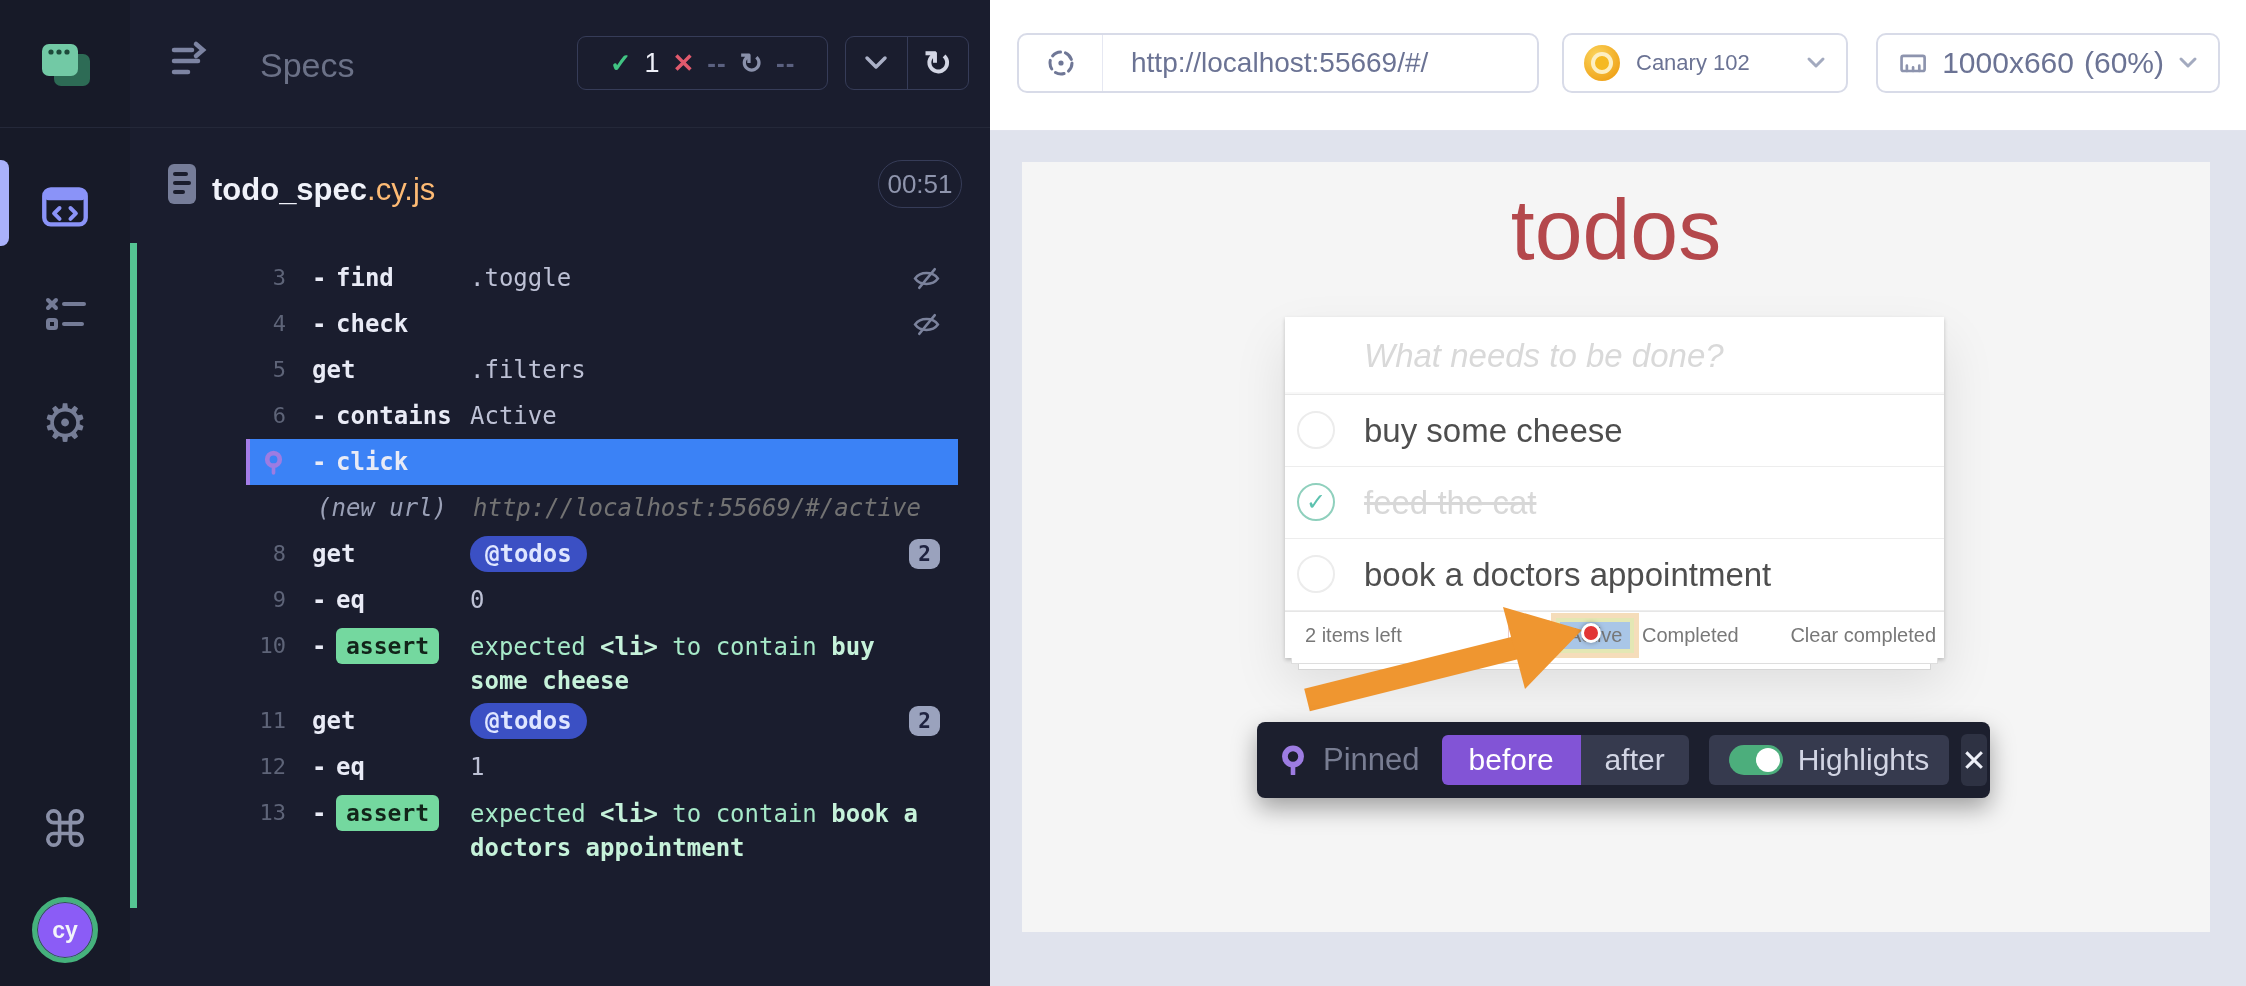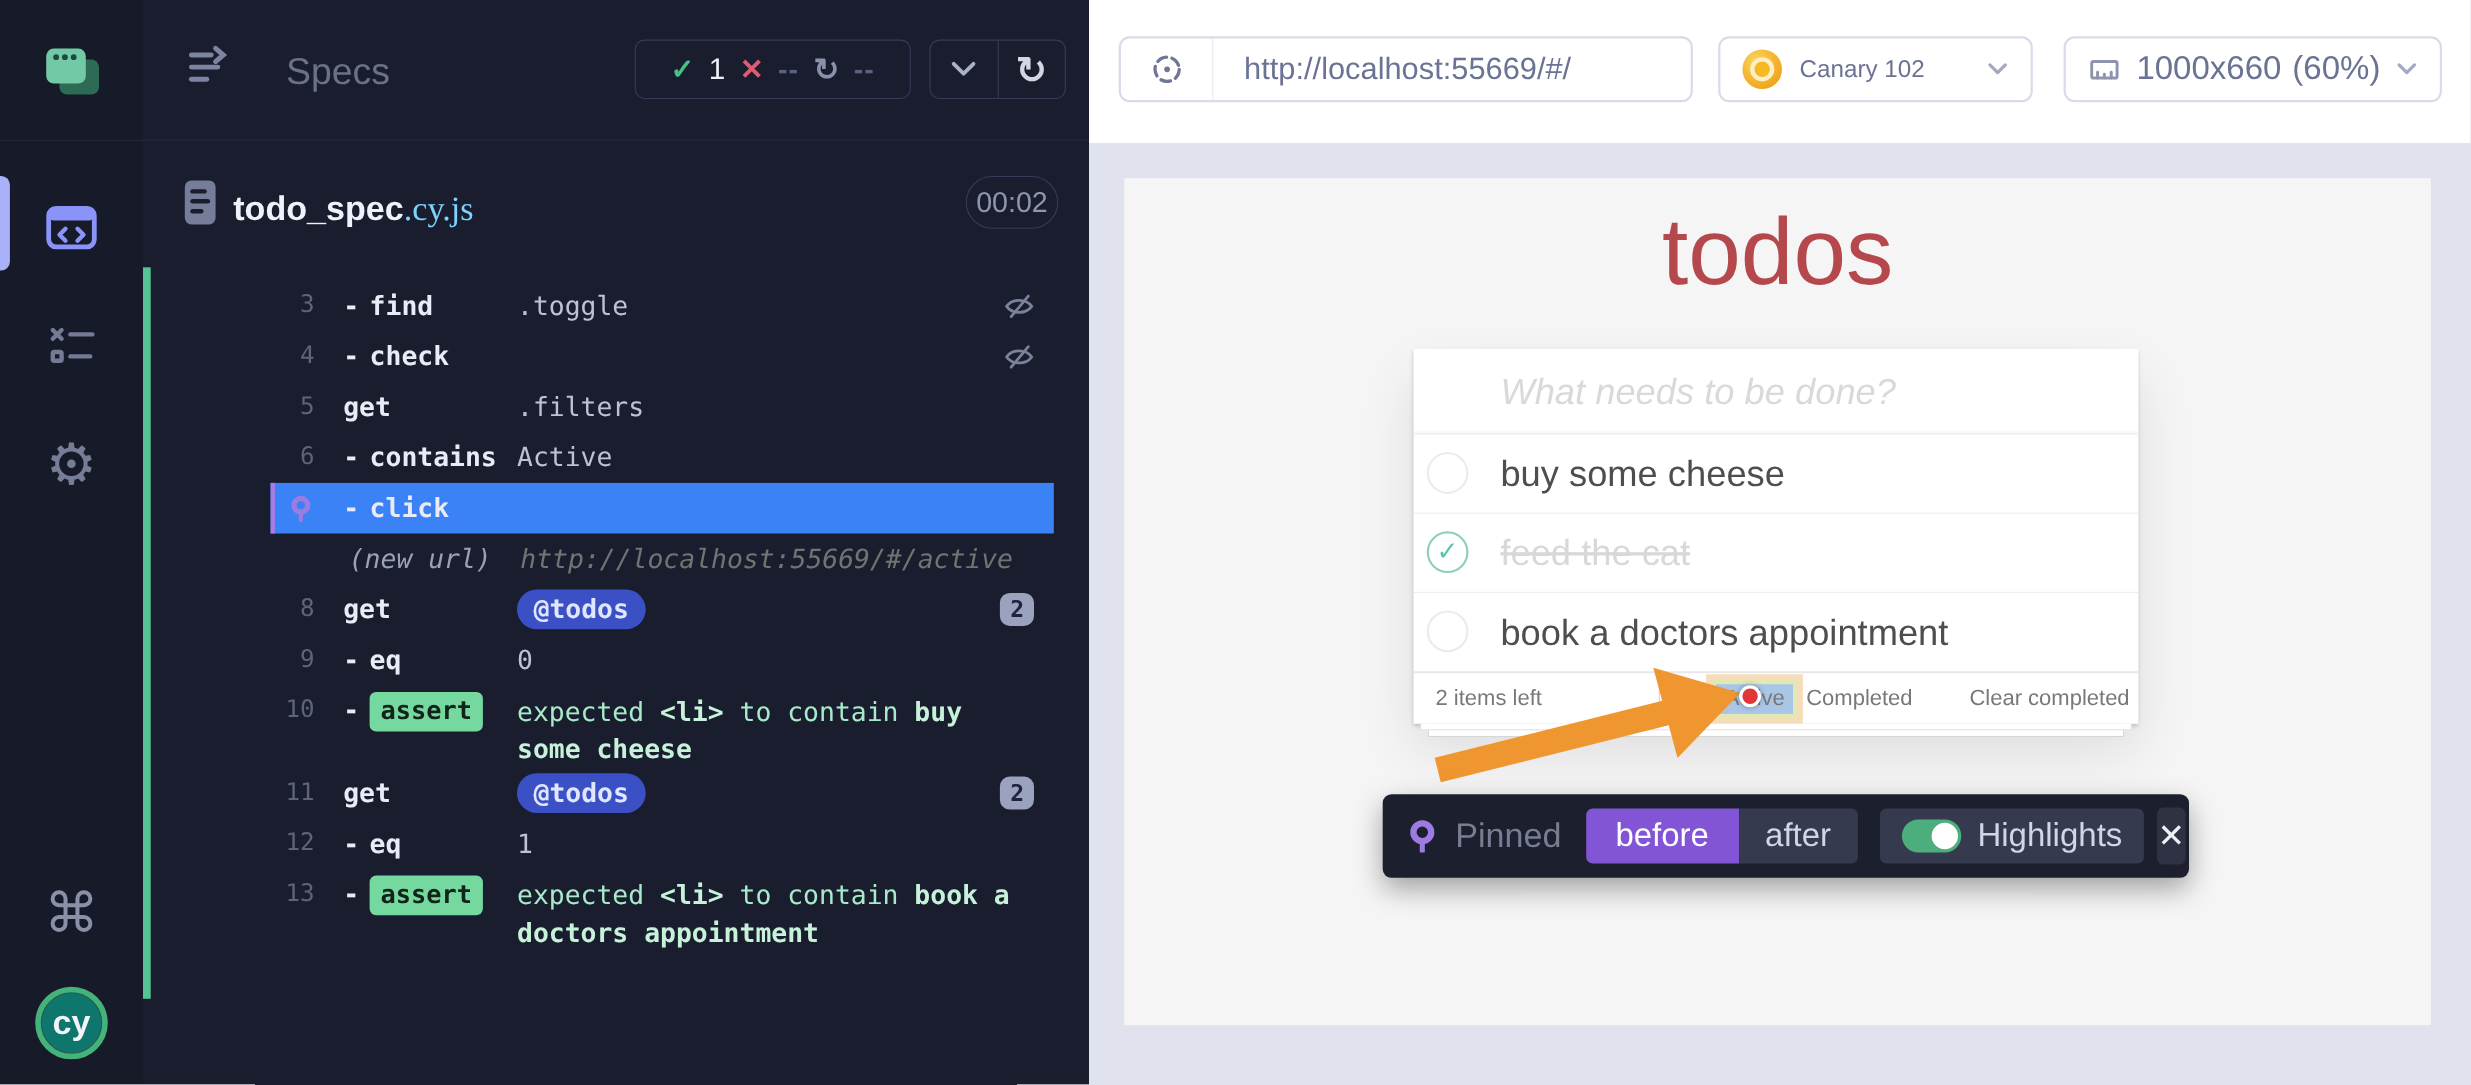--- a/index.html
+++ b/index.html
@@ -12,40 +12,40 @@
   .sidebar .hdiv { position:absolute; left:0; top:127px; width:130px; height:1px; background:#242839; }
   .sb-item { position:absolute; left:0; width:130px; display:flex; justify-content:center; align-items:center; }
   .sb-logo { top:36px; height:60px; }
   .sb-specs { top:182px; height:52px; color:#8a93f8; }
   .sb-active-pill { position:absolute; left:0; top:160px; width:9px; height:86px; background:#a9b1fb; border-radius:0 8px 8px 0; }
   .sb-runs { top:290px; height:48px; color:#747b96; }
   .sb-gear { top:396px; height:54px; color:#767d96; font-size:52px; line-height:54px; }
   .sb-cmd { top:802px; height:56px; color:#8a90a8; font-size:50px; line-height:56px; }
   .sb-cy { top:896px; height:68px; }
   .cy-circle { width:66px; height:66px; border-radius:50%; border:5px solid #45b27c; display:flex; align-items:center; justify-content:center;
-               color:#f2f4fa; font-size:31px; font-weight:bold; background:#0f766e; box-shadow:0 0 0 1px #2a5c46 inset; }
+               color:#f2f4fa; font-size:23px; font-weight:bold; background:#8b5cf6; box-shadow:0 0 0 1px #2a5c46 inset; }
 
   
   .reporter { position:absolute; left:130px; top:0; width:860px; height:986px; background:#1a1d2e; }
   .reporter .hdiv { position:absolute; left:0; top:127px; width:860px; height:1px; background:#242839; }
   .rep-title-icon { position:absolute; left:38px; top:40px; color:#7d84a2; }
   .rep-title { position:absolute; left:130px; top:46px; font-size:34px; color:#6b7187; }
   .stats-box { position:absolute; left:447px; top:36px; width:251px; height:54px; border:1px solid #363c58; border-radius:9px;
                display:flex; align-items:center; justify-content:center; gap:13px; font-size:26px; }
   .st-pass { color:#41c483; font-weight:bold; } .st-num { color:#eef0f8; font-size:27px; }
   .st-fail { color:#e15a6d; font-weight:bold; } .st-dash { color:#5b6180; font-weight:bold; letter-spacing:1px; }
   .st-restart { color:#8a91ab; font-size:28px; font-weight:bold; }
   .btns-box { position:absolute; left:715px; top:36px; width:124px; height:54px; border:1px solid #363c58; border-radius:9px; display:flex; }
   .btns-box .cell { flex:1; display:flex; align-items:center; justify-content:center; color:#aab0c6; }
   .btns-box .cell + .cell { border-left:1px solid #363c58; color:#d3d6e4; font-size:34px; font-weight:bold; }
 
   .doc-icon { position:absolute; left:36px; top:162px; }
   .spec-name { position:absolute; left:82px; top:168px; font-size:31px; line-height:44px; }
   .spec-name .main { color:#f0f2fa; font-weight:bold; }
-  .spec-name .ext { color:#7dd3fc;font-family:Liberation Serif, serif; }
+  .spec-name .ext { color:#fdba74; }
   .time-badge { position:absolute; left:748px; top:160px; width:84px; height:48px; border:1px solid #363c58; border-radius:24px;
                 color:#8f95ad; font-size:26px; display:flex; align-items:center; justify-content:center; }
 
   .green-bar { position:absolute; left:0; top:243px; width:7px; height:665px; background:#55c493; }
 
   .cmd-log { position:absolute; left:116px; top:255px; width:712px; font-family:"DejaVu Sans Mono", monospace; font-size:24px; }
   .crow { display:flex; min-height:46px; border-left:4px solid transparent; align-items:flex-start; }
   .crow.pinned { background:#3b82f6; border-left-color:#a47de8; }
   .cnum { width:36px; text-align:right; color:#5e6478; font-size:22px; line-height:46px; flex:none;
           display:flex; justify-content:flex-end; align-items:center; height:46px; }
@@ -207,21 +207,21 @@
         <rect x="2" y="2" width="28" height="40" rx="6" fill="#767d99"></rect>
         <line x1="9" y1="12" x2="20" y2="12" stroke="#1a1d2d" stroke-width="4" stroke-linecap="round"></line>
         <line x1="9" y1="21" x2="23" y2="21" stroke="#1a1d2d" stroke-width="4" stroke-linecap="round"></line>
         <line x1="9" y1="30" x2="17" y2="30" stroke="#1a1d2d" stroke-width="4" stroke-linecap="round"></line>
       </svg>
     </div>
     <div class="spec-name">
       <span class="main">todo_spec</span><span class="ext">.cy.js</span>
     </div>
     <div class="time-badge">
-        <span>00:02</span>
+        <span>00:51</span>
       </div>
 
     <div class="green-bar"></div>
 
     <div class="cmd-log">
 
       <div class="crow">
         <span class="cnum">3</span>
         <span class="cname"><span class="cdash">-</span><span>find</span></span>
         <span class="cargs">.toggle</span>

